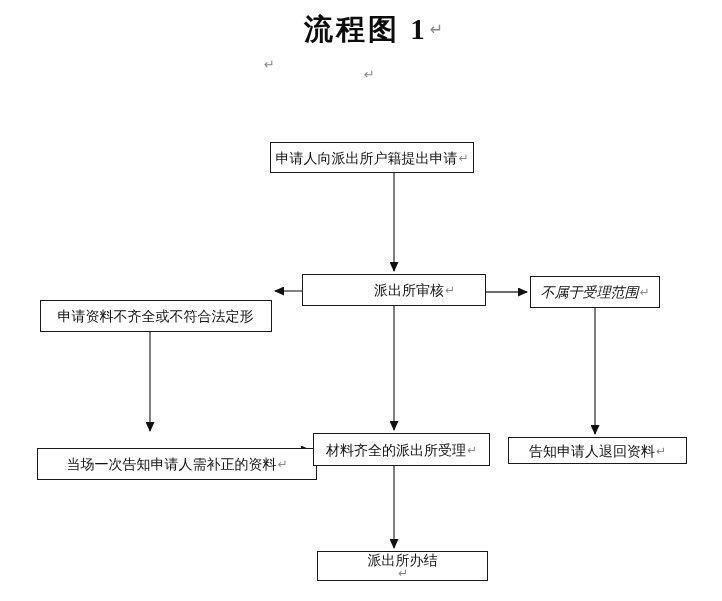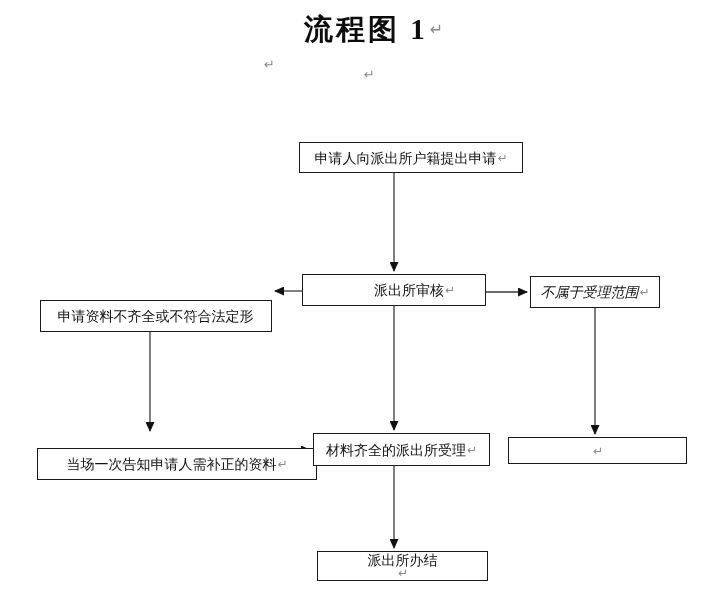--- a/index.html
+++ b/index.html
@@ -84,21 +84,21 @@
     <line x1="394" y1="173" x2="394" y2="271" stroke="#3a3a3a" stroke-width="1.3" marker-end="url(#arrowhead)"></line>
     <line x1="302" y1="291" x2="275" y2="291" stroke="#3a3a3a" stroke-width="1.3" marker-end="url(#arrowhead)"></line>
     <line x1="486" y1="292" x2="527" y2="292" stroke="#3a3a3a" stroke-width="1.3" marker-end="url(#arrowhead)"></line>
     <line x1="150" y1="308" x2="150" y2="431" stroke="#3a3a3a" stroke-width="1.3" marker-end="url(#arrowhead)"></line>
     <line x1="394" y1="306" x2="394" y2="430" stroke="#3a3a3a" stroke-width="1.3" marker-end="url(#arrowhead)"></line>
     <line x1="595" y1="308" x2="595" y2="434" stroke="#3a3a3a" stroke-width="1.3" marker-end="url(#arrowhead)"></line>
     <line x1="278" y1="450" x2="310" y2="450" stroke="#3a3a3a" stroke-width="1.3" marker-end="url(#arrowhead)"></line>
     <line x1="394" y1="466" x2="394" y2="548" stroke="#3a3a3a" stroke-width="1.3" marker-end="url(#arrowhead)"></line>
   </svg>
 
-  <div class="flow-box" style="left:299px; top:142px; width:224px; height:31px;">
+  <div class="flow-box" style="left:270px; top:142px; width:204px; height:31px;">
     <span>申请人向派出所户籍提出申请</span>
       <span class="rmark">↵</span>
   </div>
 
   <div class="flow-box" style="left:302px; top:274px; width:184px; height:32px;padding-left:41px;">
     <span>派出所审核</span>
       <span class="rmark">↵</span>
   </div>
 
   <div class="flow-box" style="left:40px; top:276px; width:232px; height:32px;margin-top:24px;">
@@ -115,20 +115,21 @@
     <span>当场一次告知申请人需补正的资料</span>
       <span class="rmark">↵</span>
   </div>
 
   <div class="flow-box" style="left:313px; top:433px; width:177px; height:33px;">
     <span>材料齐全的派出所受理</span>
       <span class="rmark">↵</span>
   </div>
 
   <div class="flow-box" style="left:508px; top:437px; width:179px; height:27px;">
+    <span>告知申请人退回资料</span>
       <span class="rmark">↵</span>
   </div>
 
   <div class="flow-box" style="left:317px; top:551px; width:171px; height:30px;flex-direction:column;">
     <span>派出所办结</span>
       <span class="rmark">↵</span>
   </div>
 
 </div>
 

